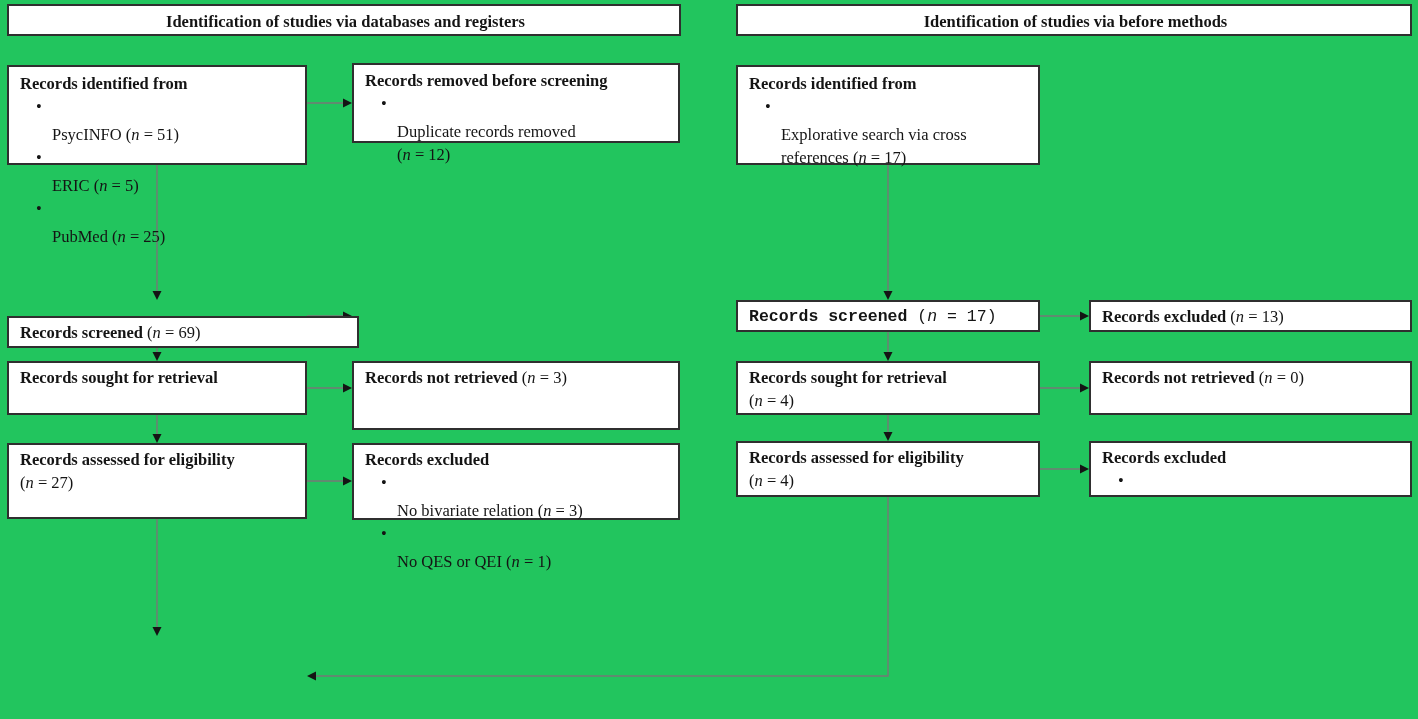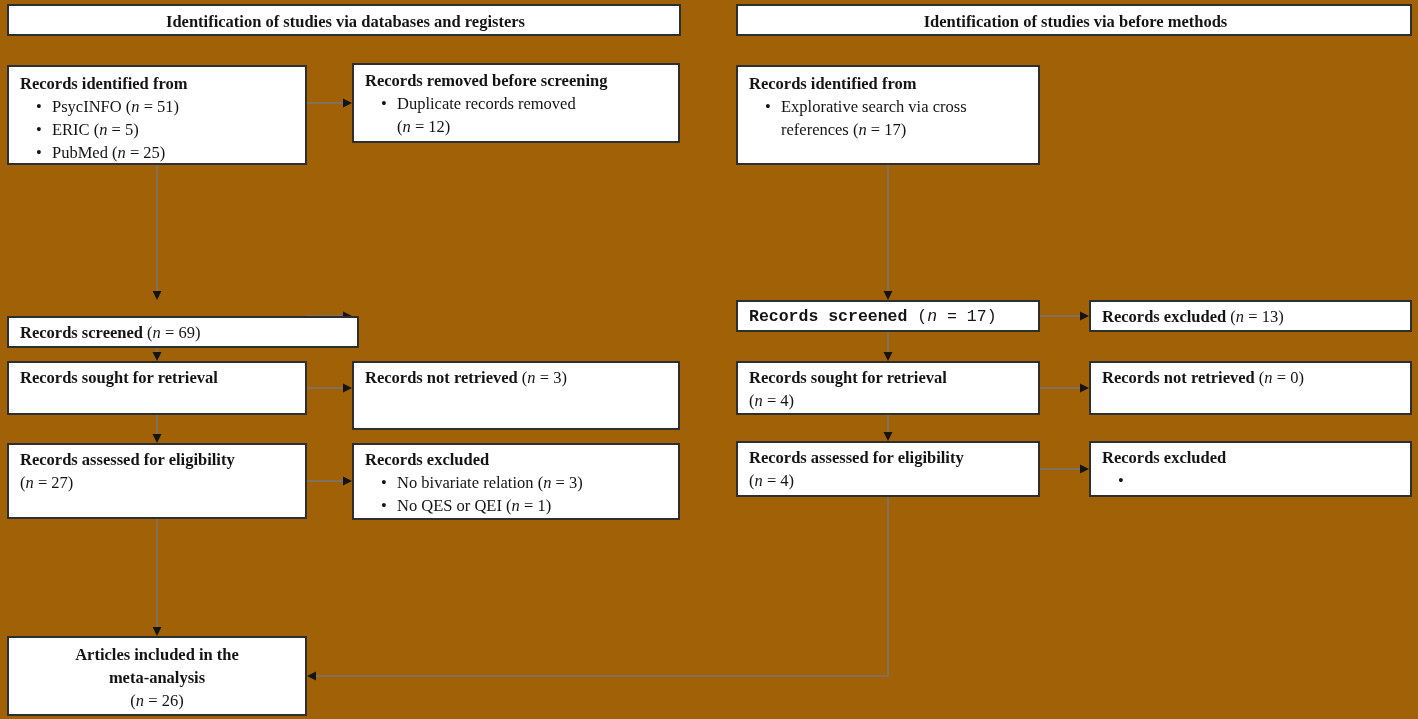--- a/index.html
+++ b/index.html
@@ -1,19 +1,19 @@
 <!DOCTYPE html>
 <html><head>
 <meta charset="utf-8">
 <style>
   html,body{margin:0;padding:0;background:#ffffff;}
   .canvas{
     position:relative;
     width:1418px;height:719px;
-    background:#a16207;
+    background:#22c55e;
     font-family:"Liberation Serif", serif;
     font-size:16.5px;
     line-height:23px;
     color:#141414;
     overflow:hidden;
   }
   .box{
     position:absolute;
     box-sizing:border-box;
     border:2px solid #2f2f2f;
@@ -22,21 +22,21 @@
   }
   .box b{font-weight:bold;}
   .header{
     text-align:center;
     font-weight:bold;
     padding-top:4px;
   }
   .line{white-space:normal;}
   .bullet{display:flex;padding-left:16px;}
   .dot{flex:0 0 16px;}
-  .btxt{flex:1 1 auto;}
+  .btxt{flex:1 1 auto;margin-top:28px;}
   .centerbox{text-align:center;padding:5px 8px 0 8px;}
   svg.arrows{position:absolute;left:0;top:0;width:1418px;height:719px;pointer-events:none;}
   svg.arrows line, svg.arrows polyline{stroke:#777777;stroke-width:1.4;fill:none;}
   svg.arrows polygon{fill:#141414;stroke:none;}
 </style>
 </head>
 <body>
 
 <div class="canvas">
 
@@ -185,19 +185,14 @@
     <div class="line"><b>Records assessed for eligibility</b></div>
     <div class="line">(<i>n</i> = 4)</div>
   </div>
   <div class="box" style="left:1089px;top:441px;width:323px;height:56px;">
     <div class="line"><b>Records excluded</b></div>
     <div class="bullet">
       <span class="dot">•</span>
     </div>
   </div>
 
-  <div class="box centerbox" style="left:7px;top:636px;width:300px;height:80px;">
-    <div class="line"><b>Articles included in the</b></div>
-    <div class="line"><b>meta-analysis</b></div>
-    <div class="line">(<i>n</i> = 26)</div>
-  </div>
 
 </div>
 
 </body></html>

